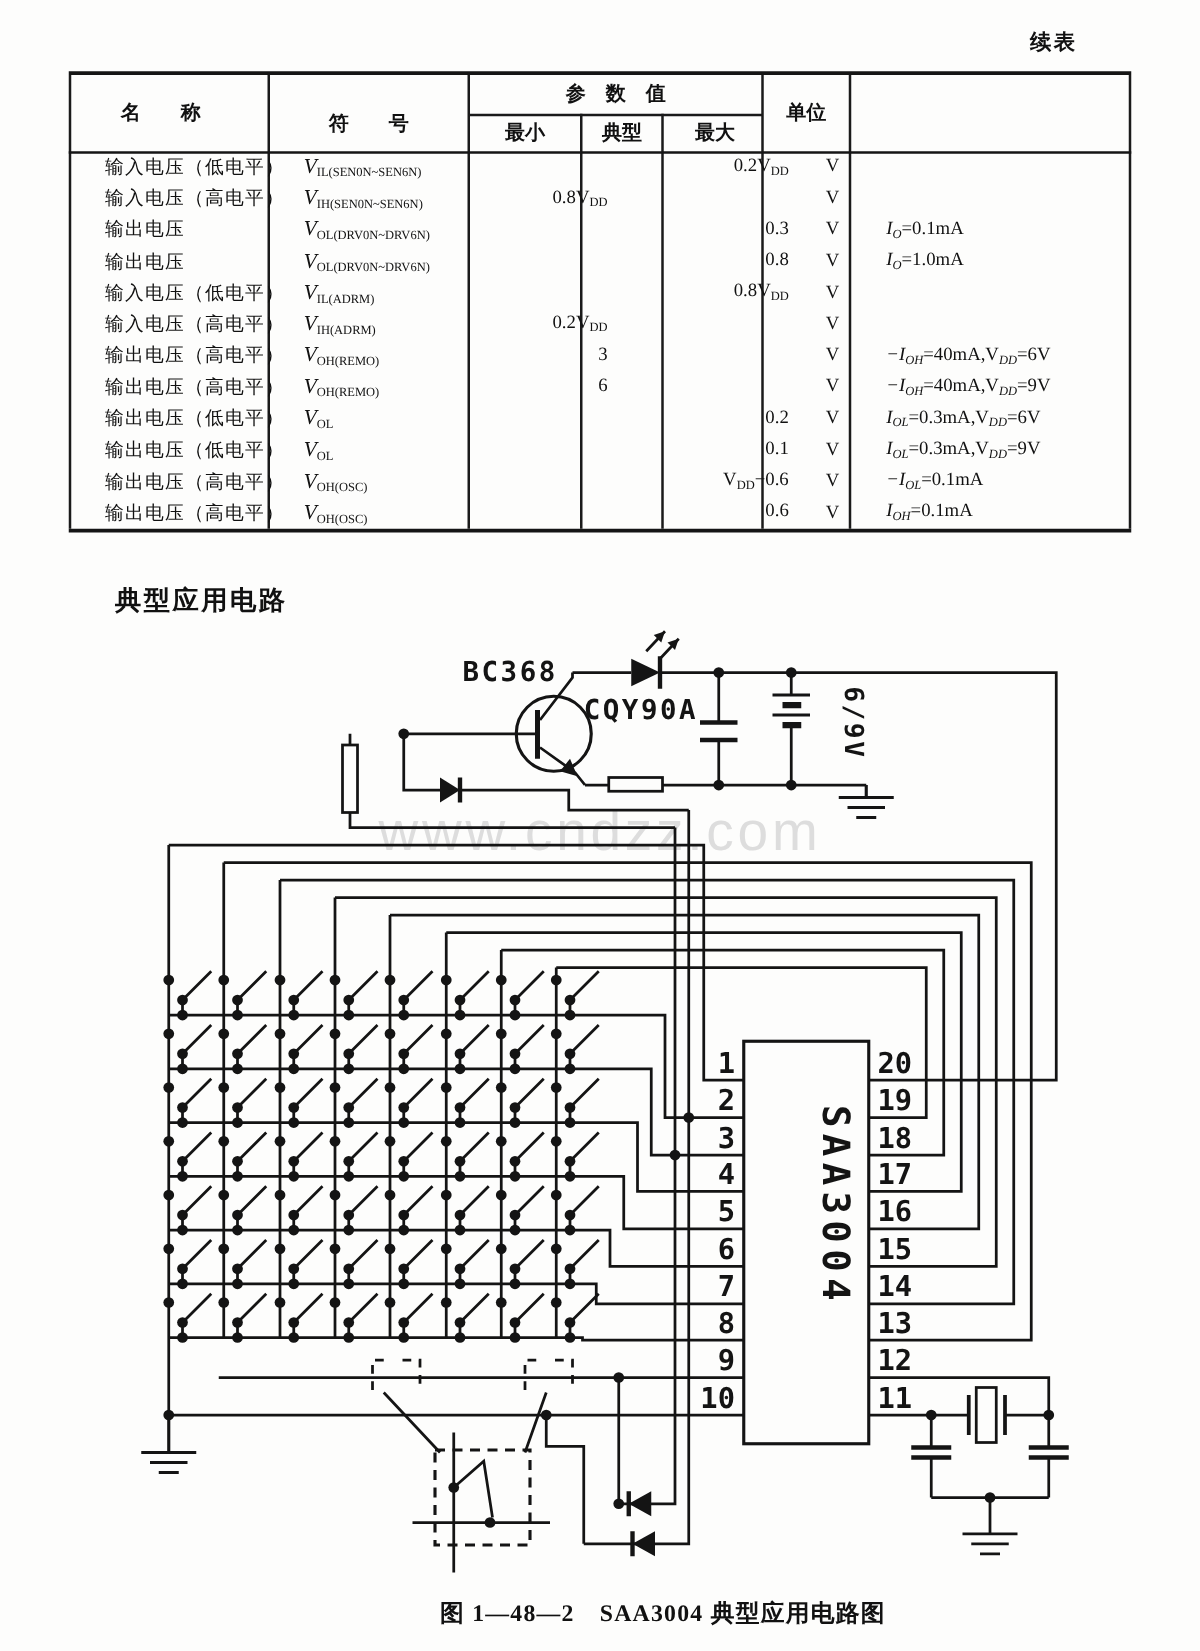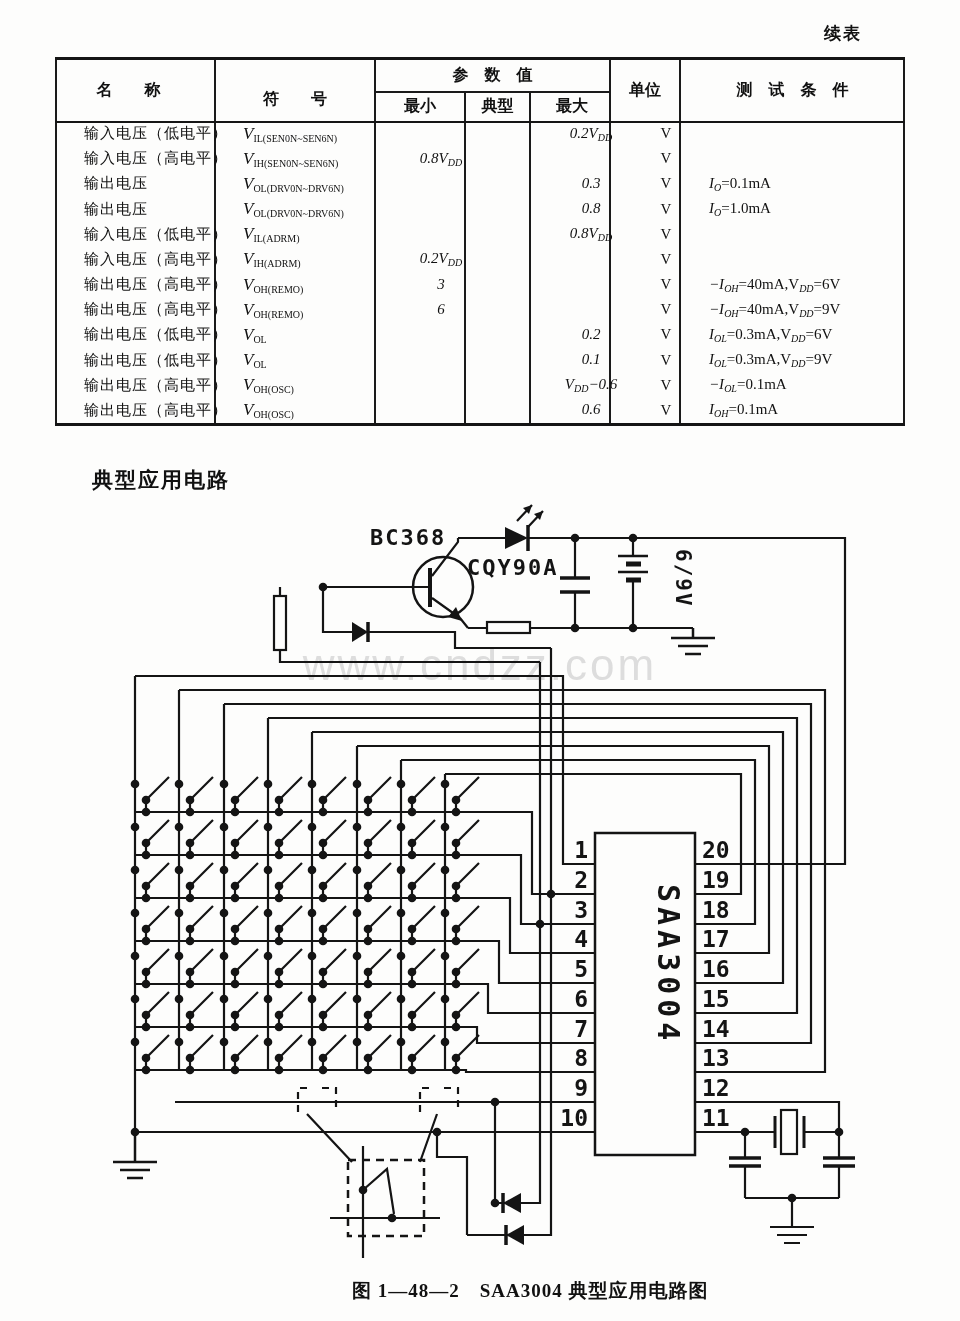--- a/index.html
+++ b/index.html
@@ -15,21 +15,21 @@
   .hc{position:absolute;display:flex;align-items:center;justify-content:center;
       font-size:16px;font-weight:bold;}
   .subline{position:absolute;left:320px;top:31px;width:235px;height:2px;background:#1a1a1a;}
   .rows{position:absolute;left:0;top:61px;width:850px;height:302px;display:flex;flex-direction:column;margin-left:21px;}
   .trow{flex:1;display:grid;grid-template-columns:160px 160px 90px 65px 80px 70px 225px;
         align-items:center;font-size:15px;}
   .cname{padding-left:8px;letter-spacing:1px;}
   .csym{padding-left:7px;font-family:"Liberation Serif",serif;}
   .vm{font-style:italic;font-size:17px;}
   .ssub{font-size:10px;vertical-align:-3px;letter-spacing:0;}
-  .cnum{text-align:center;font-family:"Liberation Serif",serif;font-size:15px;font-style:italic;}
+  .cnum{text-align:right;font-family:"Liberation Serif",serif;font-size:15px;}
   .cunit{text-align:center;font-size:15px;font-family:"Liberation Serif",serif;}
   .ccond{padding-left:8px;font-family:"Liberation Serif",serif;font-size:15px;}
   .ital{font-style:italic;}
   
   .section-title{position:absolute;left:92px;top:466px;font-size:21px;font-weight:bold;letter-spacing:2px;z-index:3;}
   #cir{position:absolute;left:0;top:0;z-index:1;}
   .caption{position:absolute;left:352px;top:1278px;font-size:19px;font-weight:bold;
            font-family:"Liberation Serif",serif;letter-spacing:1px;z-index:3;}
   
   .logo{position:absolute;left:798px;top:1254px;width:162px;height:67px;z-index:3;}
@@ -58,21 +58,20 @@
     <div class="vline" style="left:848px"></div>
 
     <div class="ph">
       <div class="hc" style="left:0;top:0;width:147px;height:61px">名　　称</div>
       <div class="hc" style="left:160px;top:0;width:160px;height:79px">符　　号</div>
       <div class="hc" style="left:320px;top:0;width:235px;height:31px">参　数　值</div>
       <div class="hc" style="left:320px;top:31px;width:90px;height:30px">最小</div>
       <div class="hc" style="left:410px;top:31px;width:65px;height:30px">典型</div>
       <div class="hc" style="left:475px;top:31px;width:84px;height:30px">最大</div>
       <div class="hc" style="left:555px;top:0;width:70px;height:61px">单位</div>
-      <div class="hc" style="left:625px;top:0;width:225px;height:61px">测　试　条　件</div>
     </div>
     <div class="subline"></div>
     <div class="rows" id="param-rows">
         <div class="trow">
           <div class="cname">输入电压（低电平）</div>
           <div class="csym"><span class="vm">V</span><span class="ssub">IL(SEN0N~SEN6N)</span></div>
           <div class="cnum"><span></span><span class="ssub"></span><span></span></div>
           <div class="cnum"><span></span><span class="ssub"></span><span></span></div>
           <div class="cnum"><span>0.2V</span><span class="ssub">DD</span><span></span></div>
           <div class="cunit">V</div>

